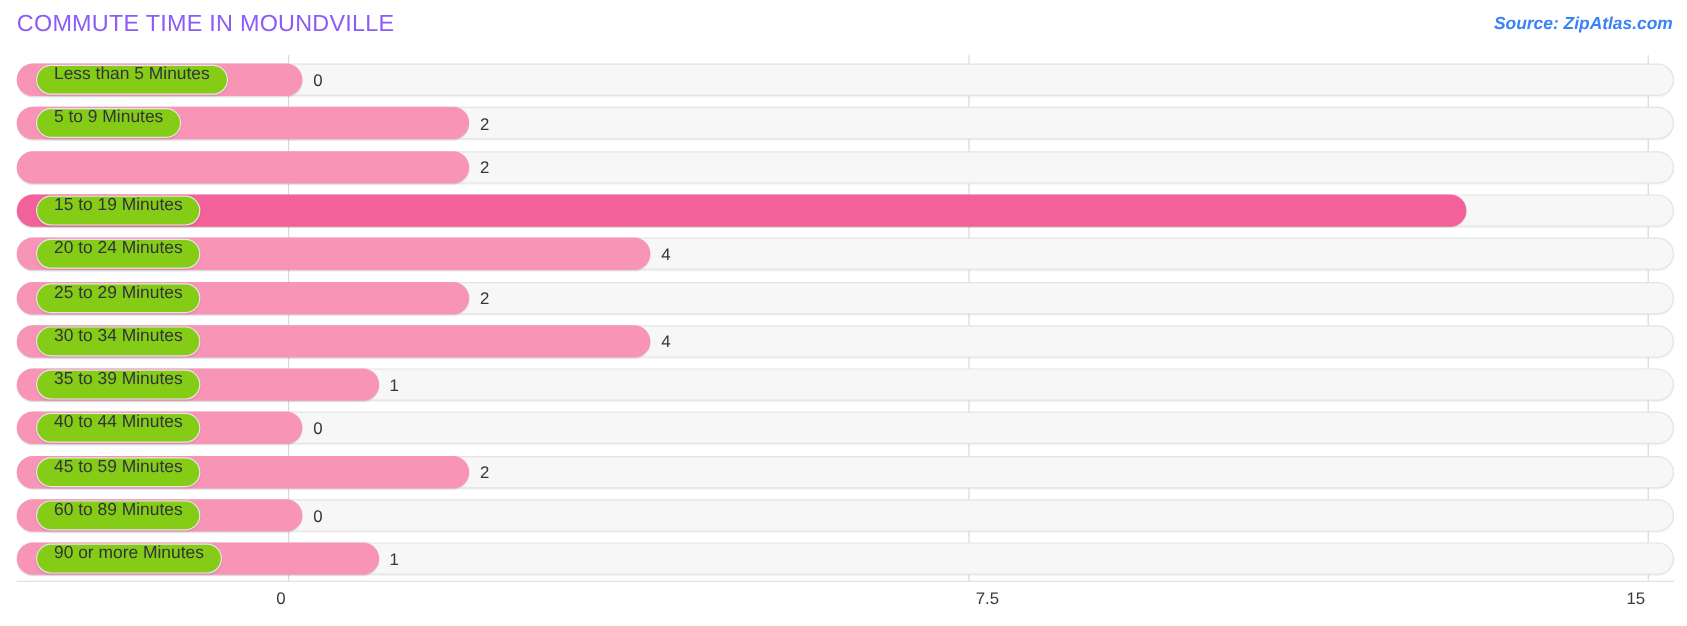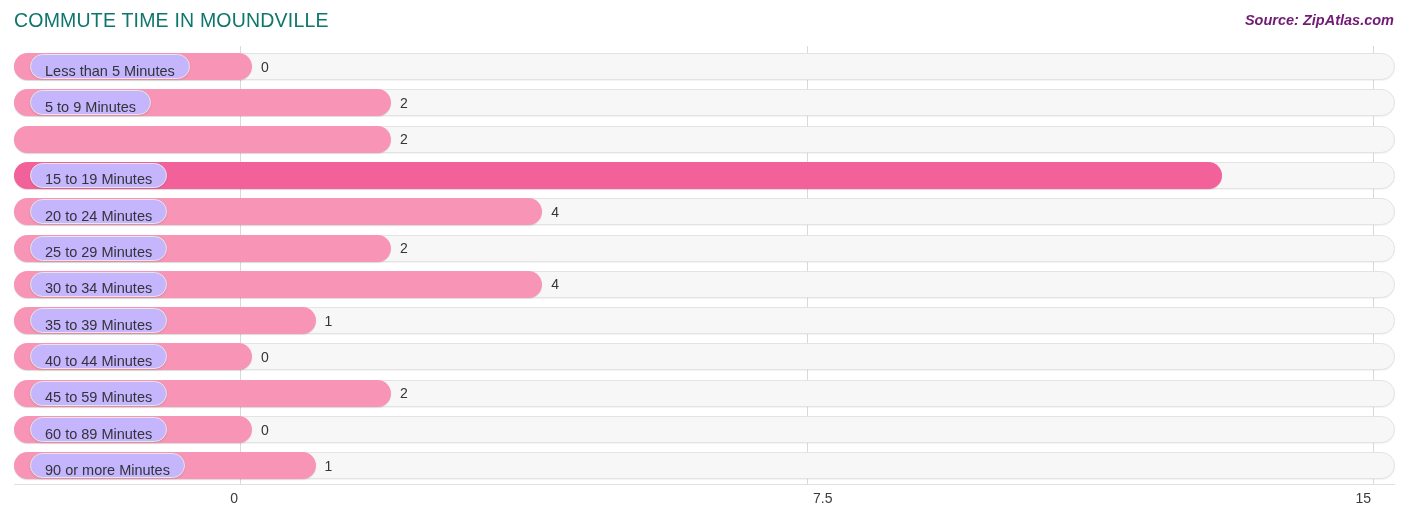--- a/index.html
+++ b/index.html
@@ -28,32 +28,32 @@
     left: 0;
     width: 1406px;
     height: 44px;
   }
   .chart-title {
     position: absolute;
     left: 14px;
     top: 9px;
     font-size: 19.5px;
     letter-spacing: 0.2px;
-    color: #0f766e;
+    color: #8b5cf6;
     font-weight: 400;
     white-space: nowrap;
   }
   .source-note {
     position: absolute;
     right: 12px;
     top: 12px;
     font-size: 14.5px;
     font-style: italic;
     font-weight: bold;
-    color: #701a75;
+    color: #3b82f6;
     white-space: nowrap;
   }
 
   
   .plot {
     position: absolute;
     left: 0;
     top: 46px;
     width: 1406px;
     height: 438px;
@@ -118,25 +118,25 @@
     background: #f2619a;
   }
 
   
   .cat-pill {
     position: absolute;
     left: 16px;
     top: 1px;
     height: 25px;
     border-radius: 13px;
-    background: #c4b5fd;
+    background: #84cc16;
     border: 1px solid #e6e6e6;
     box-sizing: border-box;
     display: flex;
-    align-items: flex-end;
+    align-items: flex-start;
     padding: 0 14px;
     box-shadow: 0 1px 2px rgba(0,0,0,0.10);
     white-space: nowrap;
   }
   .cat-label {
     font-size: 14.5px;
     color: #33333a;
     line-height: 1;
   }
 

